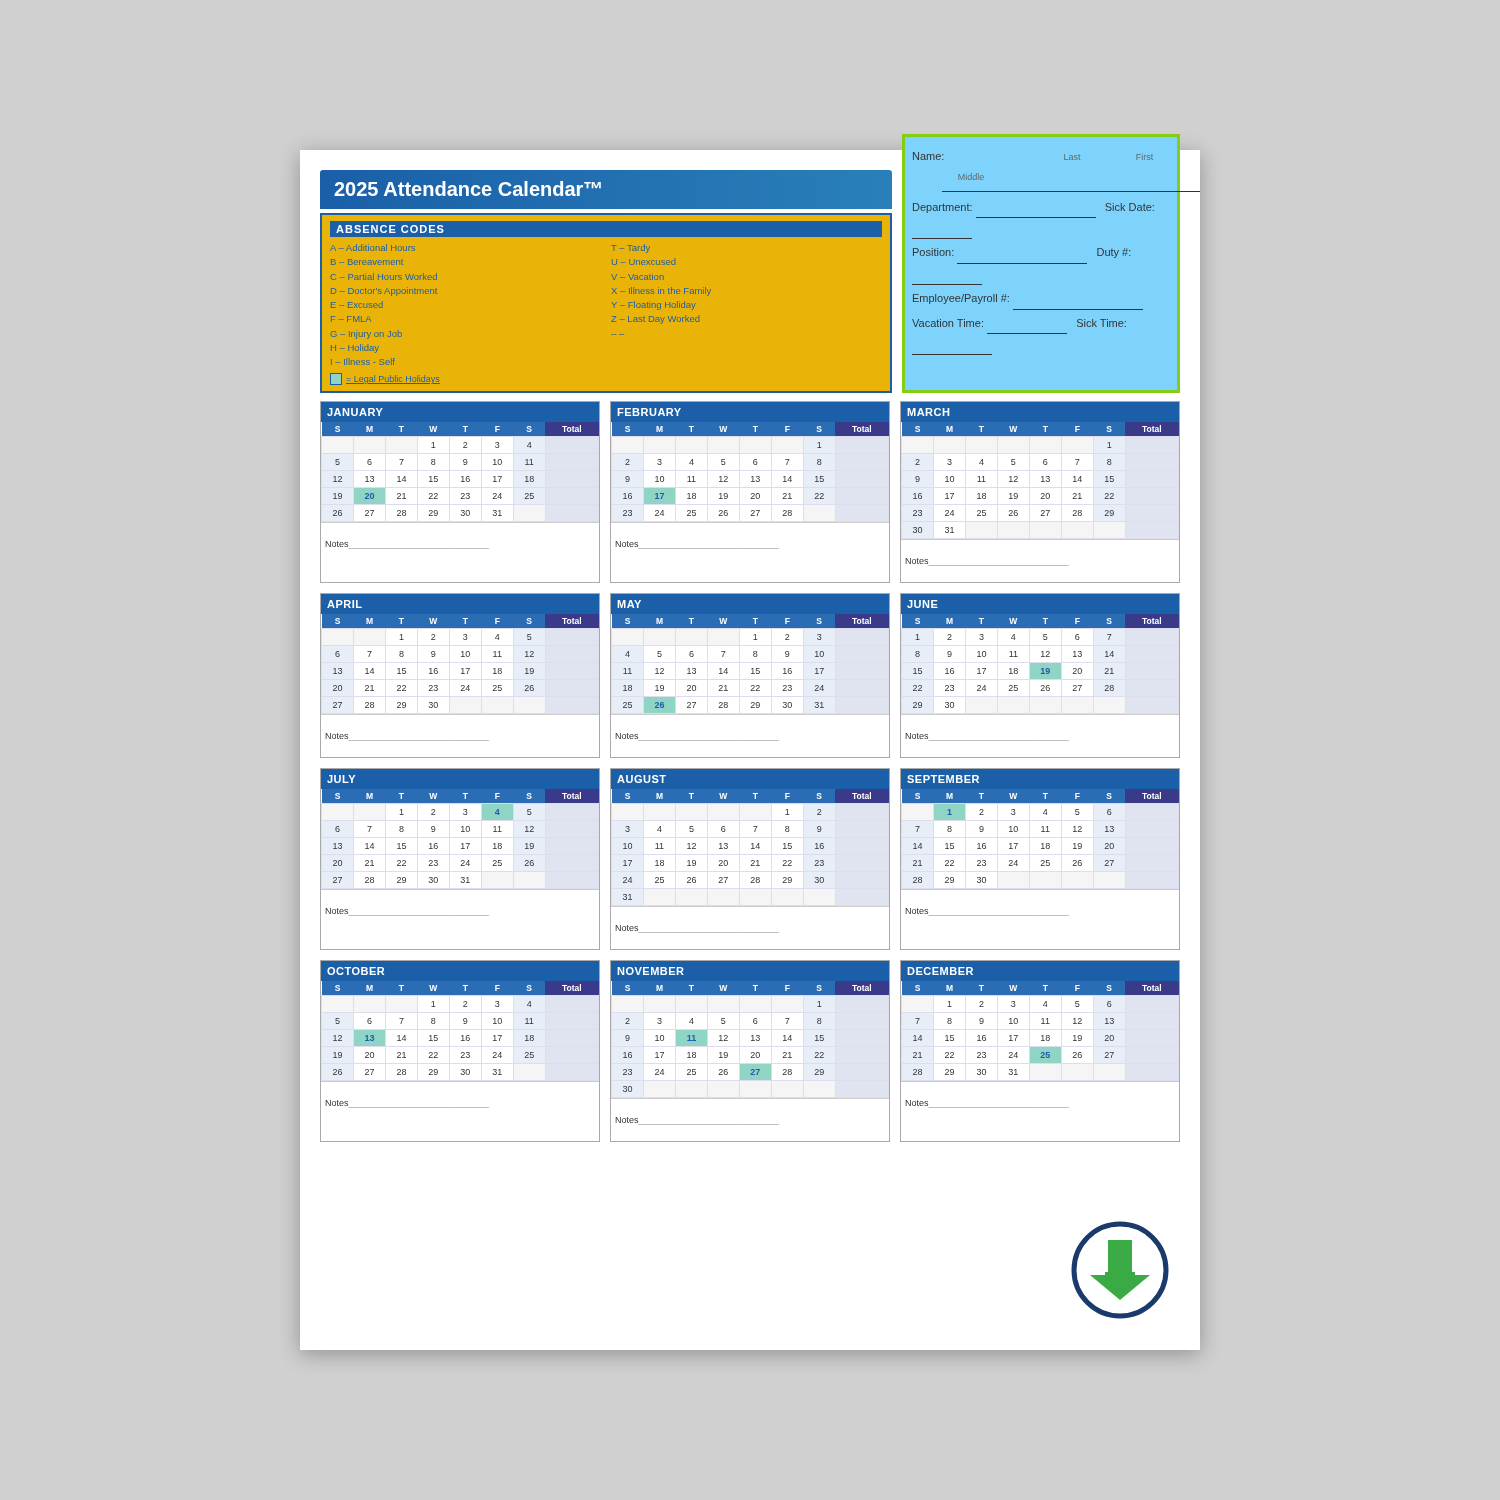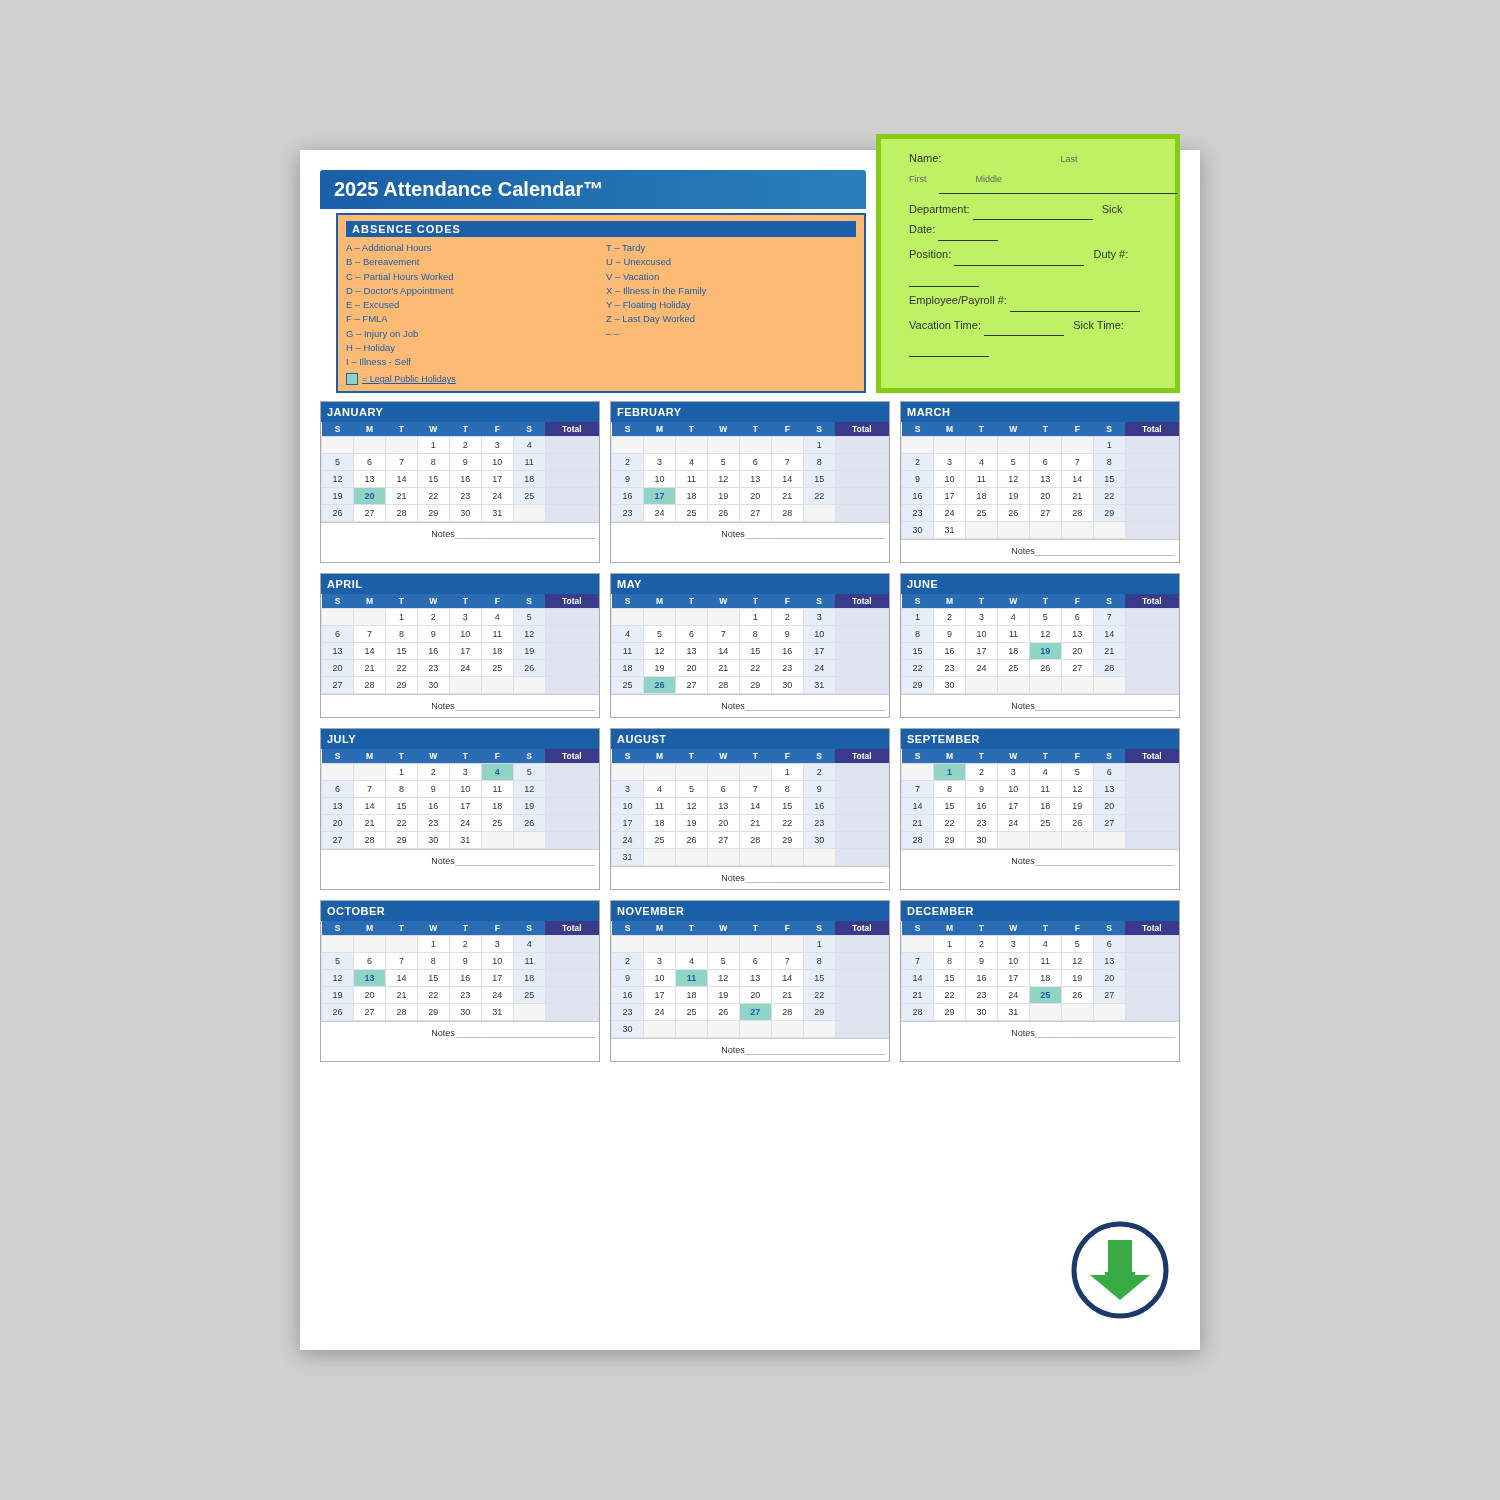--- a/index.html
+++ b/index.html
@@ -24,44 +24,43 @@
       background: linear-gradient(to right, #1a5fa8, #2980b9);
       color: white;
       font-size: 20px;
       font-weight: bold;
       padding: 8px 14px;
       margin-bottom: 4px;
       border-radius: 3px 3px 0 0;
     }
     
     .info-section {
-      background: #bef264;
-      border: 5px solid #84cc16;
-      padding: 10px 28px;
+      background: #7dd3fc;
+      border: 3px solid #84cc16;
+      padding: 10px 7px;
       font-size: 11px;
       color: #333;
       float: right;
       width: 340px;
       margin-top: -36px;
       margin-right: 0;
       line-height: 1.8;
     }
     .info-section .info-line {
       margin-bottom: 4px;
     }
     
     .absence-section {
-      background: #fdba74;
+      background: #eab308;
       border: 2px solid #1a5fa8;
       clear: none;
-      width: 530px;
+      width: 572px;
       padding: 6px 8px;
       font-size: 9.5px;
       color: #1a5fa8;
-      margin-left: 16px;
     }
     .absence-header {
       background: #1a5fa8;
       color: white;
       font-weight: bold;
       font-size: 11px;
       padding: 2px 6px;
       margin-bottom: 4px;
       letter-spacing: 1px;
     }
@@ -134,23 +133,22 @@
     }
     .cal-table td.total-col {
       background: #e0e4f0;
     }
     .cal-table td.empty {
       background: #f5f5f5;
     }
     .notes-line {
       font-size: 9px;
       color: #333;
-      padding: 6px 4px;
+      padding: 16px 4px;
       border-top: 1px solid #ccc;
-      text-align: right;
     }
     .notes-line::after {
       content: '____________________________';
       color: #999;
     }
     
     .download-icon {
       position: absolute;
       bottom: 30px;
       right: 30px;

